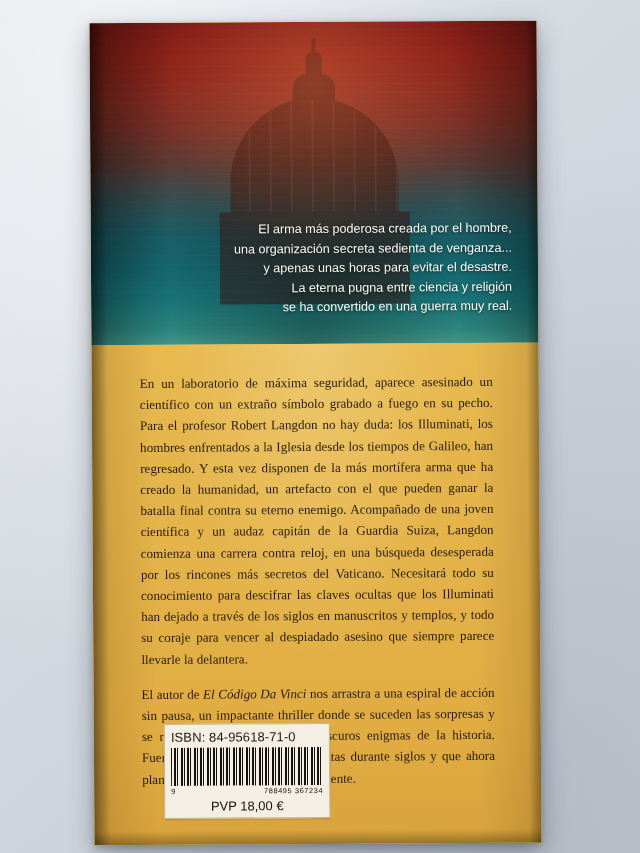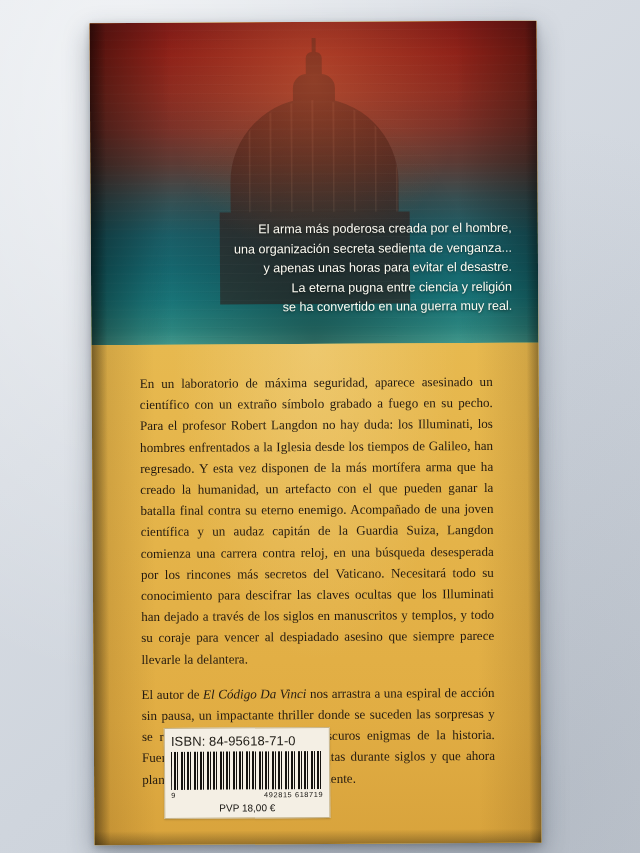--- a/index.html
+++ b/index.html
@@ -246,21 +246,21 @@
     display: flex;
     justify-content: space-between;
     align-items: baseline;
     font-size: 7.4px;
     color: #14120f;
     margin-top: 1px;
     letter-spacing: 0.6px;
   }
   .pvp {
     text-align: center;
-    font-size: 10px;
+    font-size: 13px;
     color: #14120f;
     margin-top: 3px;
   }
 
   
   .spine-shadow {
     position: absolute;
     left: 0; top: 0;
     width: 16px; height: 100%;
     background: linear-gradient(to right, rgba(0,0,0,0.42), rgba(0,0,0,0));
@@ -314,21 +314,21 @@
       <div class="synopsis">
         <p>En un laboratorio de máxima seguridad, aparece asesinado un científico con un extraño símbolo grabado a fuego en su pecho. Para el profesor Robert Langdon no hay duda: los Illuminati, los hombres enfrentados a la Iglesia desde los tiempos de Galileo, han regresado. Y esta vez disponen de la más mortífera arma que ha creado la humanidad, un artefacto con el que pueden ganar la batalla final contra su eterno enemigo. Acompañado de una joven científica y un audaz capitán de la Guardia Suiza, Langdon comienza una carrera contra reloj, en una búsqueda desesperada por los rincones más secretos del Vaticano. Necesitará todo su conocimiento para descifrar las claves ocultas que los Illuminati han dejado a través de los siglos en manuscritos y templos, y todo su coraje para vencer al despiadado asesino que siempre parece llevarle la delantera.</p>
         <p>El autor de <em>El Código Da Vinci</em> nos arrastra a una espiral de acción sin pausa, un impactante thriller donde se suceden las sorpresas y se revelan algunos de los más oscuros enigmas de la historia. Fuerzas que han permanecido ocultas durante siglos y que ahora planean destruir la Iglesia... literalmente.</p>
       </div>
 
       <div class="barcode-block">
         <div class="isbn-text">ISBN: 84-95618-71-0</div>
         <div class="bars"></div>
         <div class="ean-row">
           <span>9</span>
-          <span>492815 618719</span>
+          <span>788495 367234</span>
         </div>
         <div class="pvp">PVP 18,00 €</div>
       </div>
     </div>
 
     <div class="spine-shadow"></div>
     <div class="edge-shadow"></div>
     <div class="bottom-shadow"></div>
   </div>
 </div>

